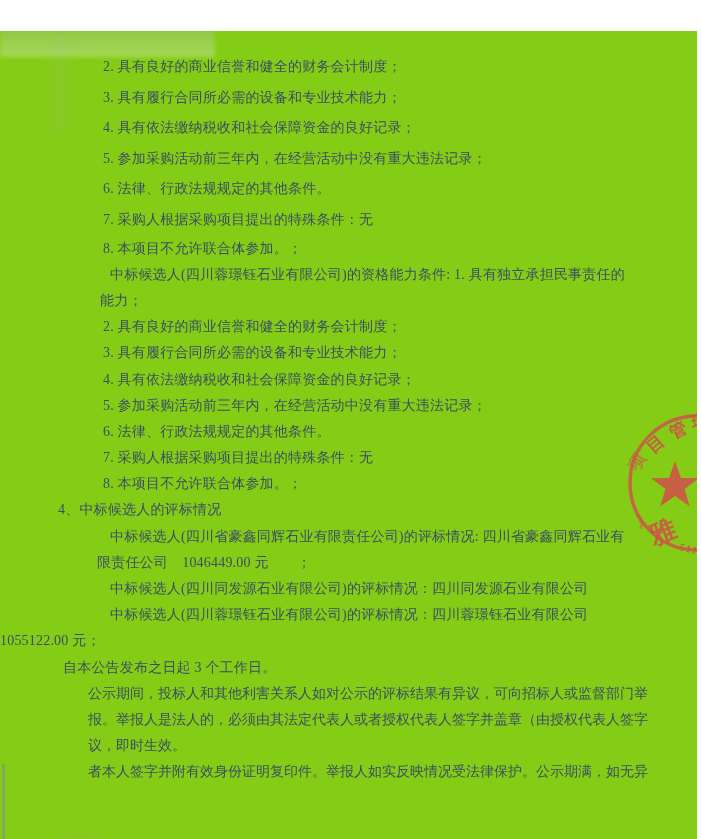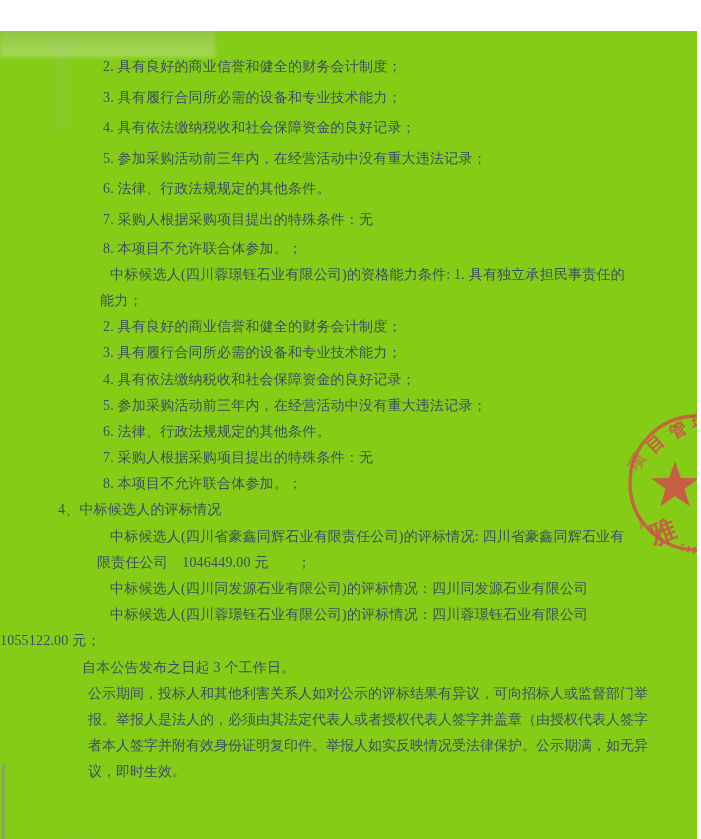--- a/index.html
+++ b/index.html
@@ -29,21 +29,21 @@
   .doc{position:absolute;left:0;top:21px;width:701px;color:var(--text);font-size:14px;}
   .line{white-space:pre;height:26.2px;line-height:26.2px;letter-spacing:.2px;}
   .line.wide{height:30.6px;line-height:30.6px;}
   .t-list{padding-left:103px;}
   .t-para{padding-left:110px;}
   .t-cont-a{padding-left:100px;}
   .t-cont-b{padding-left:97px;}
   .t-cont-c{}
   .t-sub{padding-left:58px;}
   .t-heading{padding-left:90px;font-weight:bold;font-size:15.5px;color:var(--heading);letter-spacing:1px;}
-  .t-first{padding-left:82px;}
+  .t-first{padding-left:63px;}
   .t-body{padding-left:88px;letter-spacing:0;}
 
   
   .stamp{position:absolute;left:621px;top:366px;width:80px;height:170px;overflow:hidden;}
   .stamp svg{display:block;}
   .seal-stroke{stroke:var(--stamp);fill:none;}
   .seal-fill{fill:var(--stamp);}
   .seal-char{fill:var(--stamp);font-family:"Liberation Serif","DejaVu Serif",serif;font-weight:bold;}
 </style>
 </head>
@@ -75,22 +75,22 @@
       <div class="line t-list">8. 本项目不允许联合体参加。；</div>
       <div class="line t-sub">4、中标候选人的评标情况</div>
       <div class="line t-para">中标候选人(四川省豪鑫同辉石业有限责任公司)的评标情况: 四川省豪鑫同辉石业有</div>
       <div class="line t-cont-b">限责任公司　1046449.00 元　　；</div>
       <div class="line t-para">中标候选人(四川同发源石业有限公司)的评标情况：四川同发源石业有限公司</div>
       <div class="line t-para">中标候选人(四川蓉璟钰石业有限公司)的评标情况：四川蓉璟钰石业有限公司</div>
       <div class="line t-cont-c">1055122.00 元；</div>
       <div class="line t-first">自本公告发布之日起 3 个工作日。</div>
       <div class="line t-body">公示期间，投标人和其他利害关系人如对公示的评标结果有异议，可向招标人或监督部门举</div>
       <div class="line t-body">报。举报人是法人的，必须由其法定代表人或者授权代表人签字并盖章（由授权代表人签字</div>
+      <div class="line t-body">议，即时生效。</div>
       <div class="line t-body">者本人签字并附有效身份证明复印件。举报人如实反映情况受法律保护。公示期满，如无异</div>
-      <div class="line t-body">议，即时生效。</div>
     </div>
 
   <div class="stamp">
     <svg width="80" height="170" viewBox="0 0 80 170">
       <circle class="seal-stroke" cx="76" cy="86" r="67" stroke-width="3.4" opacity="0.82"></circle>
       <polygon class="seal-fill" opacity="0.88" points="54,64 59.9,80.9 77.8,81.3 63.5,92.1 68.7,109.2 54,99 39.3,109.2 44.5,92.1 30.2,81.3 48.1,80.9"></polygon>
       <text class="seal-char" font-size="17" opacity="0.55" transform="translate(16,75) rotate(-58)">项</text>
       <text class="seal-char" font-size="17" opacity="0.9" transform="translate(32,57) rotate(-42)">目</text>
       <text class="seal-char" font-size="17" opacity="0.9" transform="translate(52,42) rotate(-26)">管</text>
       <text class="seal-char" font-size="17" opacity="0.9" transform="translate(72,31) rotate(-12)">理</text>

